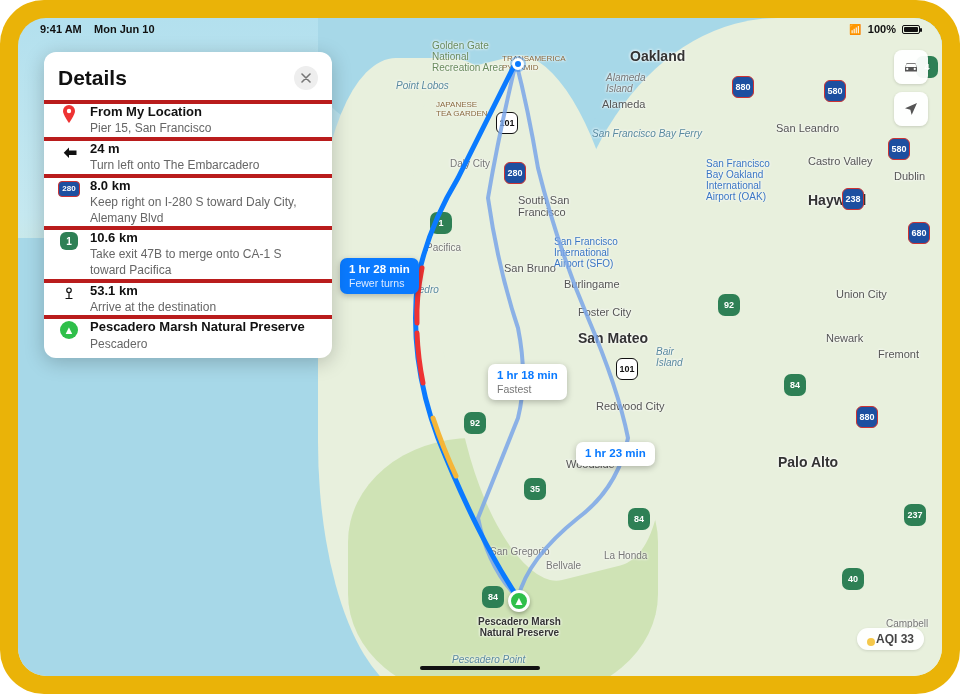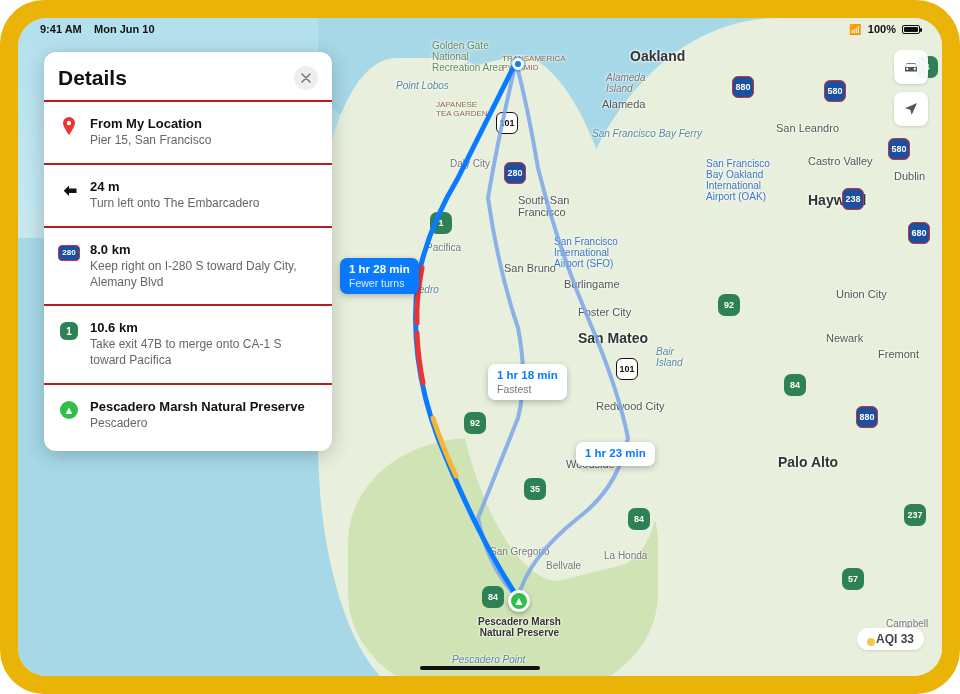--- a/index.html
+++ b/index.html
@@ -63,22 +63,22 @@
     z-index:45; padding:12px 0 6px;margin-left:12px;
   }
   .panel-header {
     display:flex; justify-content:space-between; align-items:center;
     padding:2px 14px 10px;
   }
   .panel-header h1 { font-size:21px; font-weight:700; color:#111; }
   .close-btn { width:24px; height:24px; border-radius:50%; background:#eee; color:#666;
     display:flex; align-items:center; justify-content:center; font-size:13px; cursor:pointer;}
   .step {
-    display:flex; gap:10px; padding:14px 14px;
-    border-top:2px solid #b91c1c;
+    display:flex; gap:10px; padding:0 14px;
+    border-top:4px solid #b91c1c;
   }
   .step:first-of-type { border-top:none; }
   .step-icon { width:22px; height:22px; flex:0 0 22px; display:flex; align-items:center; justify-content:center; font-size:16px;}
   .step-body .title { font-size:13px; font-weight:700; color:#111; line-height:1.25;}
   .step-body .sub { font-size:12px; color:#666; line-height:1.3; margin-top:1px;}
   .panel-footer { display:flex; justify-content:space-between; padding:8px 14px 6px; border-top:1px solid #eaeaea;}
   .link { font-size:13px; color:#0a7aff; cursor:pointer;}
 
   
   .callout {
@@ -254,21 +254,21 @@
     <div class="hwy inter" style="left:714px; top:58px;">880</div>
     <div class="hwy inter" style="left:838px; top:388px;">880</div>
     <div class="hwy inter" style="left:890px; top:204px;">680</div>
     <div class="hwy inter" style="left:824px; top:170px;">238</div>
     <div class="hwy ca" style="left:886px; top:466px;margin-top:20px;">237</div>
     <div class="hwy ca" style="left:446px; top:394px;">92</div>
     <div class="hwy ca" style="left:700px; top:276px;">92</div>
     <div class="hwy ca" style="left:766px; top:356px;">84</div>
     <div class="hwy ca" style="left:610px; top:490px;">84</div>
     <div class="hwy ca" style="left:464px; top:568px;">84</div>
-    <div class="hwy ca" style="left:824php; top:550px; left:824px;">57</div>
+    <div class="hwy ca" style="left:824php; top:550px; left:824px;">40</div>
     <div class="hwy ca" style="left:506px; top:460px;">35</div>
     <div class="hwy ca" style="left:412px; top:194px;">1</div>
     <div class="hwy ca" style="left:898px; top:38px;">4</div>
 
     <div class="panel">
       <div class="panel-header">
         <h1>Details</h1>
         <div class="close-btn">
           <svg width="10" height="10" viewBox="0 0 10 10">
               <path stroke="#777" stroke-width="1.6" stroke-linecap="round" d="M1 1l8 8M9 1l-8 8"></path>
@@ -314,20 +314,32 @@
       <div class="step">
         <div class="step-icon">
           <div class="shield-1">1</div>
         </div>
         <div class="step-body">
           <div class="title">10.6 km</div>
           <div class="sub">Take exit 47B to merge onto CA-1 S toward Pacifica</div>
         </div>
       </div>
 
+      <div class="step">
+        <div class="step-icon">
+          <svg width="18" height="18" viewBox="0 0 24 24">
+              <circle cx="12" cy="7" r="3" fill="none" stroke="#111" stroke-width="1.6"></circle>
+              <path d="M12 10v8m-4 0h8" stroke="#111" stroke-width="1.6" fill="none" stroke-linecap="round"></path>
+            </svg>
+        </div>
+        <div class="step-body">
+          <div class="title">53.1 km</div>
+          <div class="sub">Arrive at the destination</div>
+        </div>
+      </div>
 
       <div class="step">
         <div class="step-icon">
           <div class="ic-dest">▲</div>
         </div>
         <div class="step-body">
           <div class="title">Pescadero Marsh Natural Preserve</div>
           <div class="sub">Pescadero</div>
         </div>
       </div>

